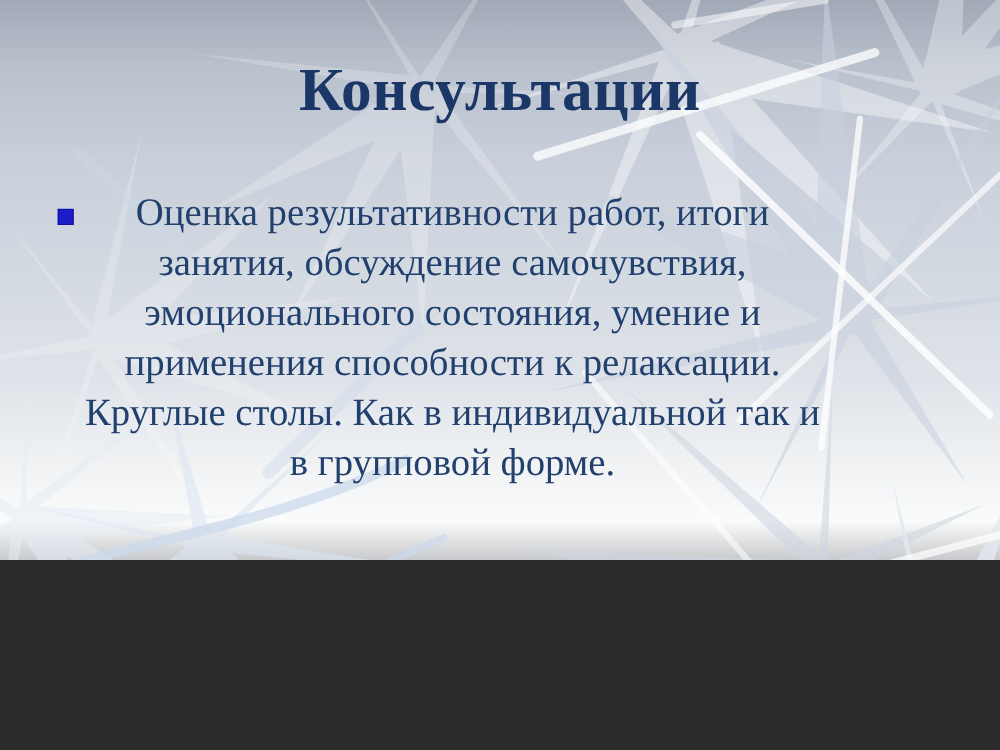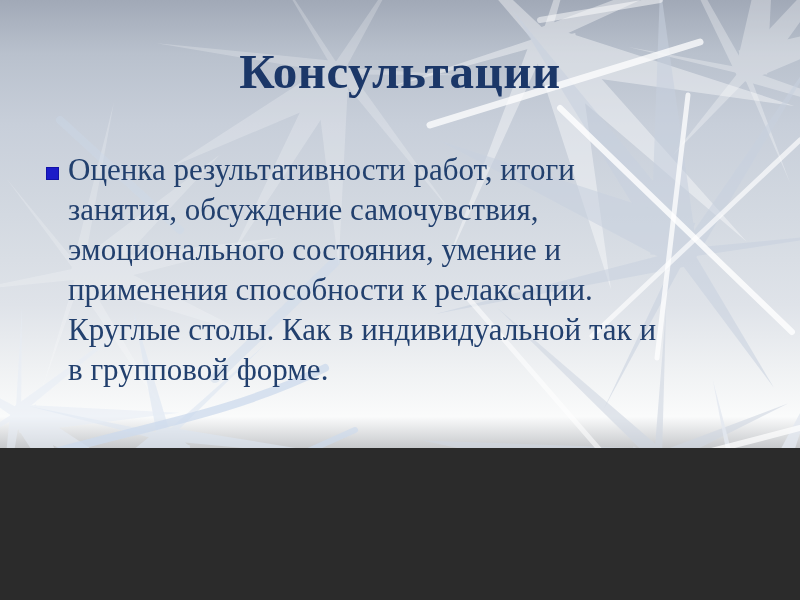--- a/index.html
+++ b/index.html
@@ -39,20 +39,21 @@
     line-height: 1.15;
     font-weight: bold;
     color: var(--title_color);
     letter-spacing: 0.5px;
   }
   .content {
     position: absolute;
     left: 46px;
     top: 150px;
     width: 724px;
+    text-align: center;
   }
   .bullet-item {
     display: flex;
     align-items: flex-start;
   }
   .bullet-marker {
     flex: 0 0 auto;
     width: 13px;
     height: 13px;
     margin-top: 17px;

